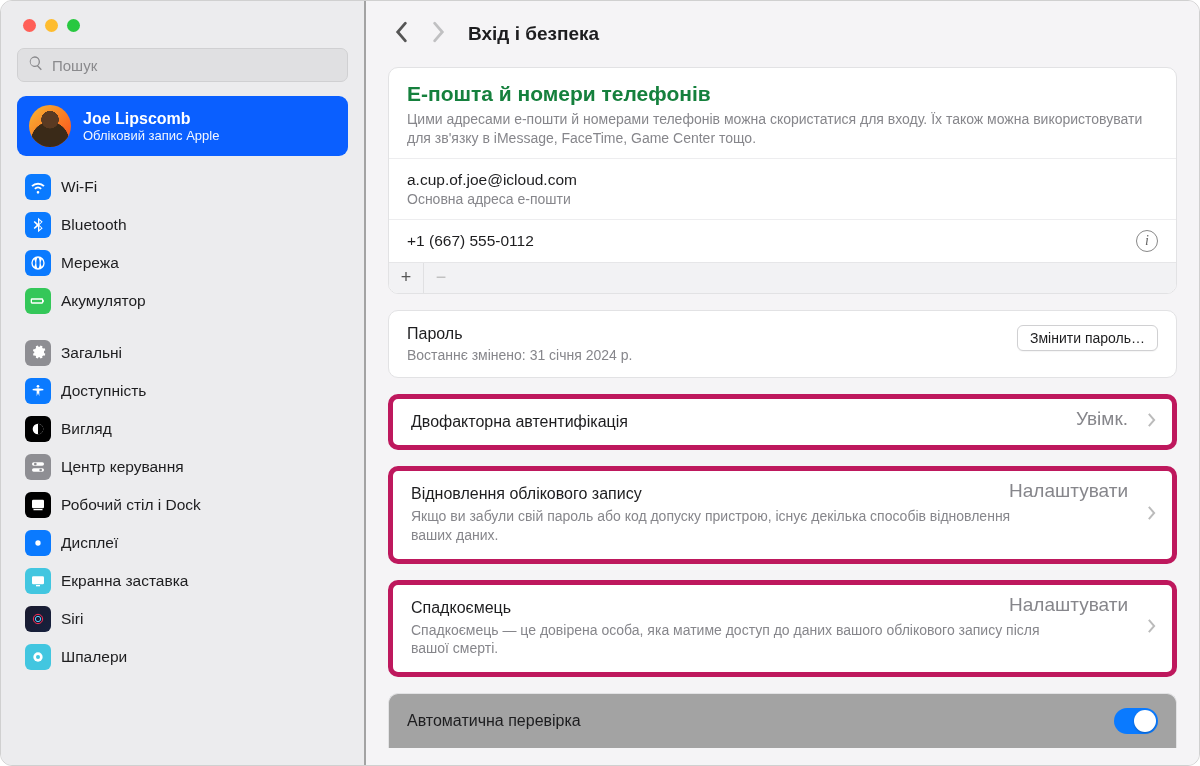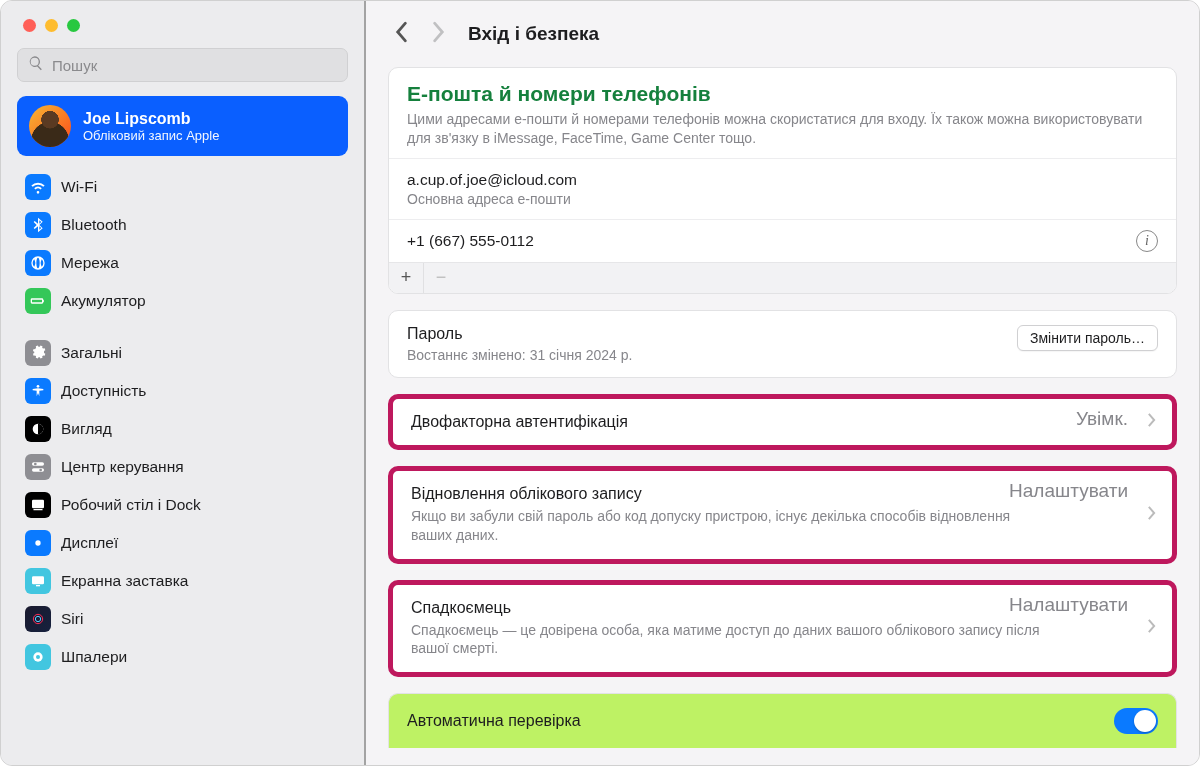--- a/index.html
+++ b/index.html
@@ -127,21 +127,21 @@
 .nav-status { position: absolute; right: 44px; top: 9px; font-size: 19px; color: #86868b; }
 .chev {
   position: absolute; right: 16px; top: 50%; transform: translateY(-50%);
   color: #bbb;
 }
 .chev svg { width: 9px; height: 16px; fill: none; stroke: #bbb; stroke-width: 2.2; }
 .nav-title { font-size: 16px; font-weight: 500; color: #1d1d1f; }
 .nav-desc { font-size: 14px; color: #86868b; margin-top: 4px; line-height: 1.35; max-width: 640px; }
 
 .auto-row {
-  background: #bef264; border: 1px solid #e2e2e4; border-radius: 10px 10px 0 0;
+  background: #a3a3a3; border: 1px solid #e2e2e4; border-radius: 10px 10px 0 0;
   padding: 14px 18px; display: flex; justify-content: space-between; align-items: center;
   border-bottom: none;
 }
 .toggle {
   width: 44px; height: 26px; background: #0a7aff; border-radius: 13px; position: relative;
 }
 .toggle::after {
   content:""; position:absolute; right: 2px; top: 2px; width: 22px; height: 22px;
   background: #fff; border-radius: 50%; box-shadow: 0 1px 2px rgba(0,0,0,.25);
 }

